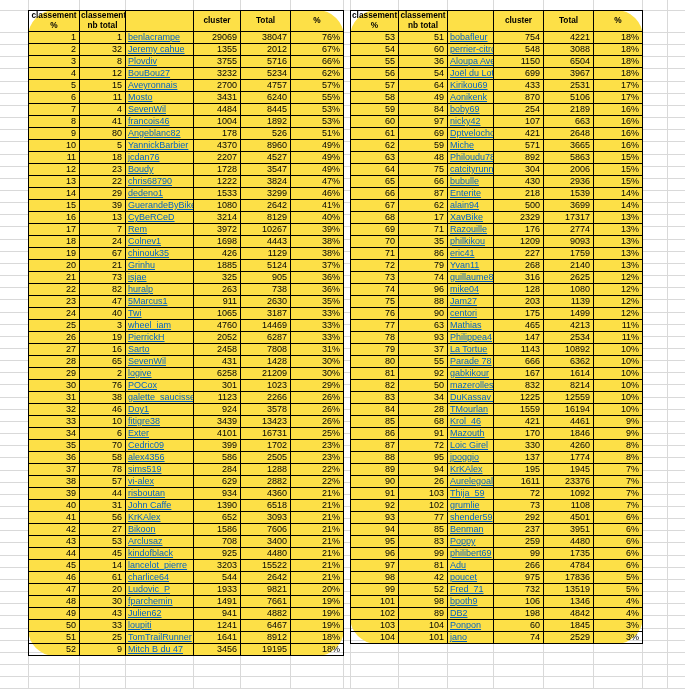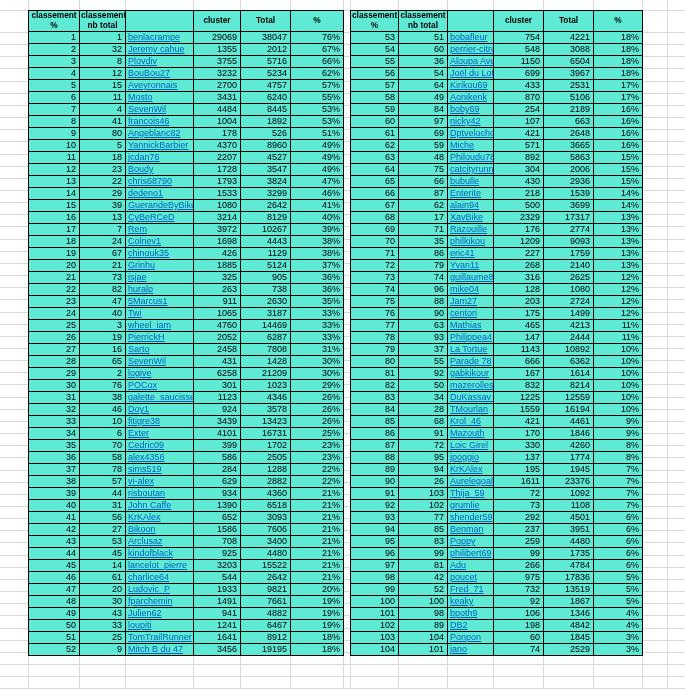--- a/index.html
+++ b/index.html
@@ -44,23 +44,24 @@
   }
   .grid-h0 {
     position:absolute; left:0; right:0; top:32px; height:1px; z-index:0;
     background:#d9d9d9;
   }
 
   table.rank-table {
     position:absolute; top:10px; z-index:1;
     border-collapse:collapse;
     table-layout:fixed;
-    background:#5eead4;
+    background:#fde047;
     font-size:9px;
     color:#000;
+    border-radius:27px;
   }
   #table-left  { left:28px;  width:315px; }
   #table-right { left:350px; width:292px; }
 
   .rank-table th, .rank-table td {
     border:1px solid #000;
     overflow:hidden;
     white-space:nowrap;
   }
   .rank-table th {
@@ -208,21 +209,21 @@
           <td class="c-rank_nb">23</td>
           <td class="c-name">Boudy</td>
           <td class="c-cluster">1728</td>
           <td class="c-total">3547</td>
           <td class="c-pct">49%</td>
         </tr>
         <tr>
           <td class="c-rank_pct">13</td>
           <td class="c-rank_nb">22</td>
           <td class="c-name">chris68790</td>
-          <td class="c-cluster">1793</td>
+          <td class="c-cluster">1222</td>
           <td class="c-total">3824</td>
           <td class="c-pct">47%</td>
         </tr>
         <tr>
           <td class="c-rank_pct">14</td>
           <td class="c-rank_nb">29</td>
           <td class="c-name">dedeno1</td>
           <td class="c-cluster">1533</td>
           <td class="c-total">3299</td>
           <td class="c-pct">46%</td>
@@ -353,21 +354,21 @@
           <td class="c-name">POCox</td>
           <td class="c-cluster">301</td>
           <td class="c-total">1023</td>
           <td class="c-pct">29%</td>
         </tr>
         <tr>
           <td class="c-rank_pct">31</td>
           <td class="c-rank_nb">38</td>
           <td class="c-name">galette_saucisse</td>
           <td class="c-cluster">1123</td>
-          <td class="c-total">4346</td>
+          <td class="c-total">2266</td>
           <td class="c-pct">26%</td>
         </tr>
         <tr>
           <td class="c-rank_pct">32</td>
           <td class="c-rank_nb">46</td>
           <td class="c-name">Doy1</td>
           <td class="c-cluster">924</td>
           <td class="c-total">3578</td>
           <td class="c-pct">26%</td>
         </tr>
@@ -728,21 +729,21 @@
           <td class="c-name">mike04</td>
           <td class="c-cluster">128</td>
           <td class="c-total">1080</td>
           <td class="c-pct">12%</td>
         </tr>
         <tr>
           <td class="c-rank_pct">75</td>
           <td class="c-rank_nb">88</td>
           <td class="c-name">Jam27</td>
           <td class="c-cluster">203</td>
-          <td class="c-total">2724</td>
+          <td class="c-total">1139</td>
           <td class="c-pct">12%</td>
         </tr>
         <tr>
           <td class="c-rank_pct">76</td>
           <td class="c-rank_nb">90</td>
           <td class="c-name">centori</td>
           <td class="c-cluster">175</td>
           <td class="c-total">1499</td>
           <td class="c-pct">12%</td>
         </tr>
@@ -752,21 +753,21 @@
           <td class="c-name">Mathias</td>
           <td class="c-cluster">465</td>
           <td class="c-total">4213</td>
           <td class="c-pct">11%</td>
         </tr>
         <tr>
           <td class="c-rank_pct">78</td>
           <td class="c-rank_nb">93</td>
           <td class="c-name">Philippea4</td>
           <td class="c-cluster">147</td>
-          <td class="c-total">2444</td>
+          <td class="c-total">2534</td>
           <td class="c-pct">11%</td>
         </tr>
         <tr>
           <td class="c-rank_pct">79</td>
           <td class="c-rank_nb">37</td>
           <td class="c-name">La Tortue</td>
           <td class="c-cluster">1143</td>
           <td class="c-total">10892</td>
           <td class="c-pct">10%</td>
         </tr>
@@ -924,28 +925,20 @@
         </tr>
         <tr>
           <td class="c-rank_pct">99</td>
           <td class="c-rank_nb">52</td>
           <td class="c-name">Fred_71</td>
           <td class="c-cluster">732</td>
           <td class="c-total">13519</td>
           <td class="c-pct">5%</td>
         </tr>
         <tr>
-          <td class="c-rank_pct">100</td>
-          <td class="c-rank_nb">100</td>
-          <td class="c-name">keaky</td>
-          <td class="c-cluster">92</td>
-          <td class="c-total">1867</td>
-          <td class="c-pct">5%</td>
-        </tr>
-        <tr>
           <td class="c-rank_pct">101</td>
           <td class="c-rank_nb">98</td>
           <td class="c-name">bpoth9</td>
           <td class="c-cluster">106</td>
           <td class="c-total">1346</td>
           <td class="c-pct">4%</td>
         </tr>
         <tr>
           <td class="c-rank_pct">102</td>
           <td class="c-rank_nb">89</td>

